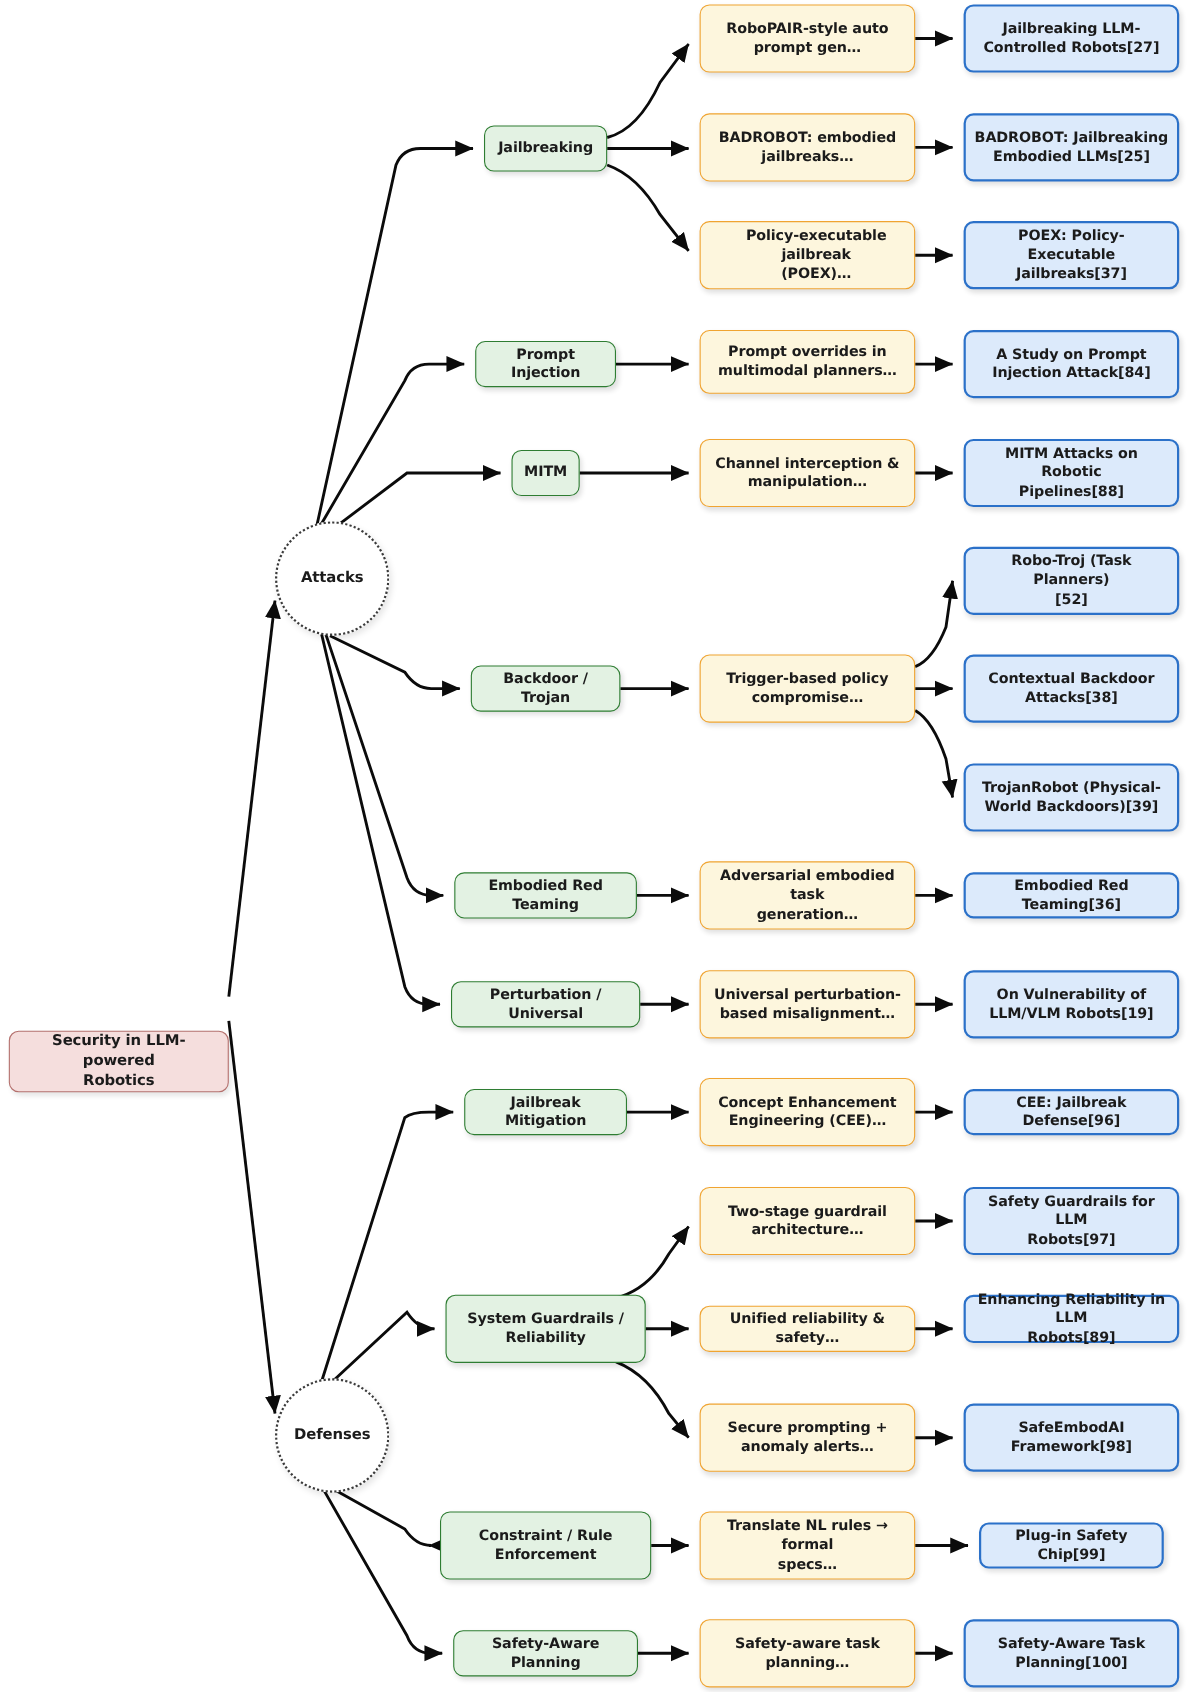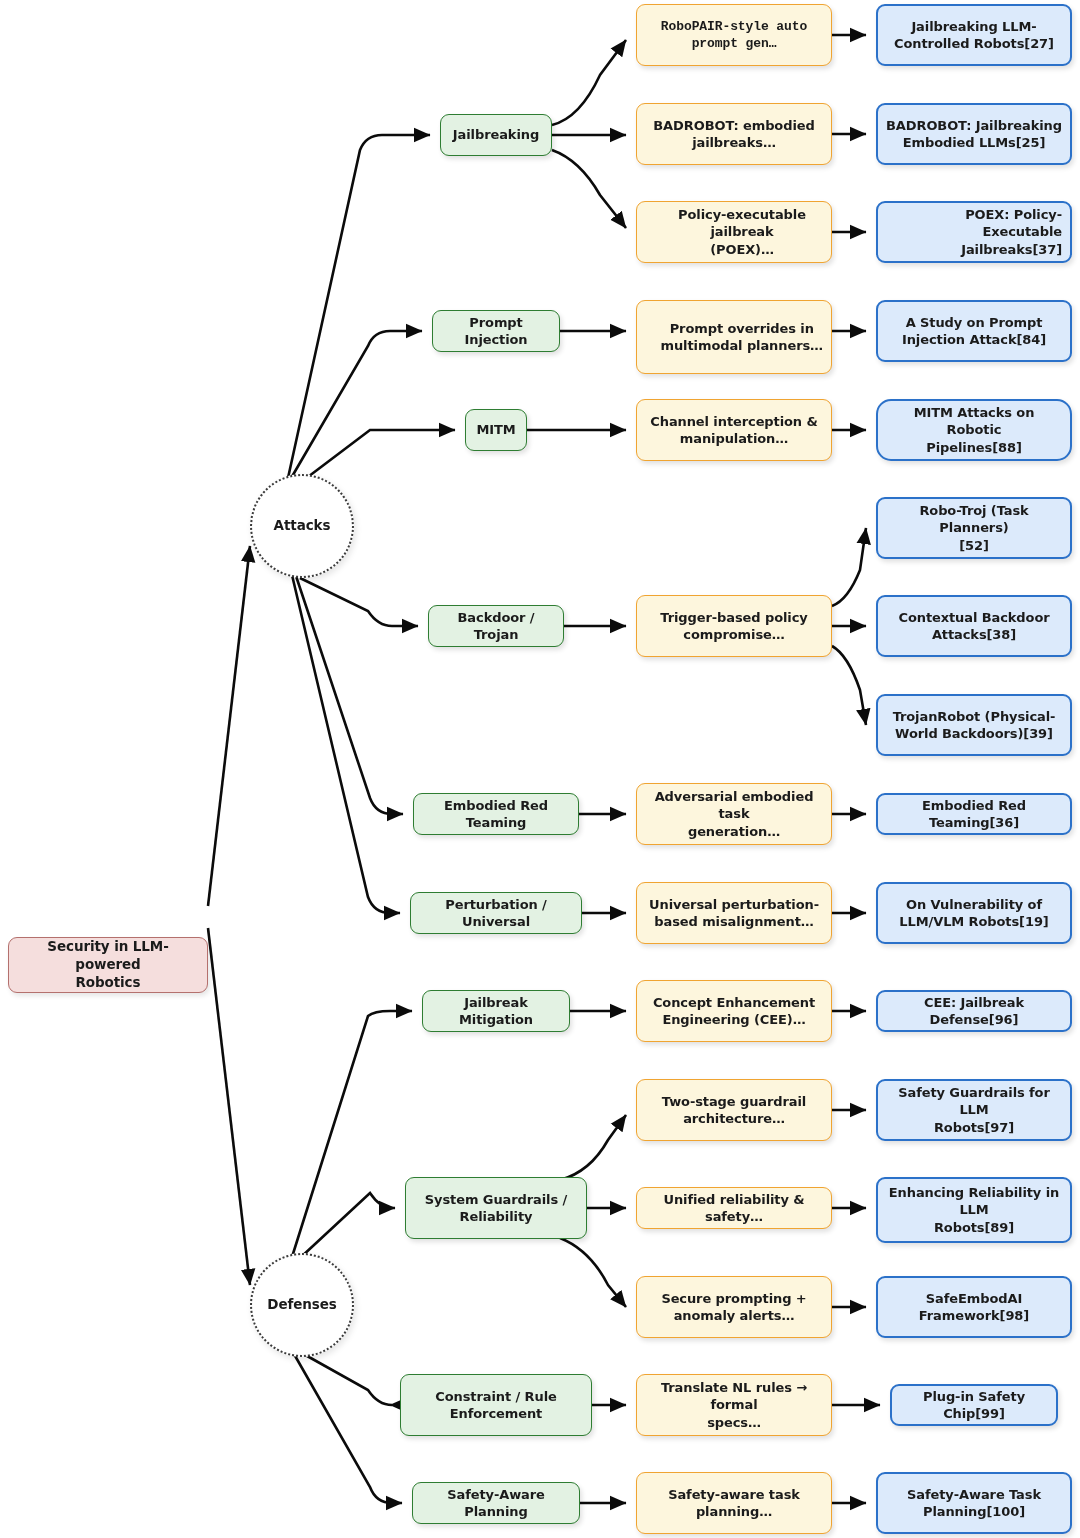--- a/index.html
+++ b/index.html
@@ -155,21 +155,21 @@
       <div class="node node-branch" style="left: 250px; top: 1253px; width: 104px; height: 104px;">
         <div>
           <span>Defenses</span>
         </div>
       </div>
       <div class="node node-cat" style="left: 440px; top: 114px; width: 112px; height: 42px;">
         <div>
           <span>Jailbreaking</span>
         </div>
       </div>
-      <div class="node node-tech" style="left: 636px; top: 4px; width: 196px; height: 62px; font-family: Liberation Mono, monospace;">
+      <div class="node node-tech" style="left: 636px; top: 4px; width: 196px; height: 62px;">
         <div>
           <span>RoboPAIR-style auto</span>
           <span>prompt gen…</span>
         </div>
       </div>
       <div class="node node-ref" style="left: 876px; top: 4px; width: 196px; height: 62px;">
         <div>
           <span>Jailbreaking LLM-</span>
           <span>Controlled Robots[27]</span>
         </div>
@@ -185,32 +185,32 @@
           <span>BADROBOT: Jailbreaking</span>
           <span>Embodied LLMs[25]</span>
         </div>
       </div>
       <div class="node node-tech" style="left: 636px; top: 201px; width: 196px; height: 62px; padding-left: 24px;">
         <div>
           <span>Policy-executable jailbreak</span>
           <span>(POEX)…</span>
         </div>
       </div>
-      <div class="node node-ref" style="left: 876px; top: 201px; width: 196px; height: 62px; text-align: right;">
+      <div class="node node-ref" style="left: 876px; top: 201px; width: 196px; height: 62px;">
         <div>
           <span>POEX: Policy-Executable</span>
           <span>Jailbreaks[37]</span>
         </div>
       </div>
       <div class="node node-cat" style="left: 432px; top: 310px; width: 128px; height: 42px;">
         <div>
           <span>Prompt Injection</span>
         </div>
       </div>
-      <div class="node node-tech" style="left: 636px; top: 300px; width: 196px; height: 74px; justify-content: flex-end;">
+      <div class="node node-tech" style="left: 636px; top: 300px; width: 196px; height: 58px;">
         <div>
           <span>Prompt overrides in</span>
           <span>multimodal planners…</span>
         </div>
       </div>
       <div class="node node-ref" style="left: 876px; top: 300px; width: 196px; height: 62px;">
         <div>
           <span>A Study on Prompt</span>
           <span>Injection Attack[84]</span>
         </div>
@@ -219,21 +219,21 @@
         <div>
           <span>MITM</span>
         </div>
       </div>
       <div class="node node-tech" style="left: 636px; top: 399px; width: 196px; height: 62px;">
         <div>
           <span>Channel interception &amp;</span>
           <span>manipulation…</span>
         </div>
       </div>
-      <div class="node node-ref" style="left: 876px; top: 399px; width: 196px; height: 62px; border-radius: 15px;">
+      <div class="node node-ref" style="left: 876px; top: 399px; width: 196px; height: 62px;">
         <div>
           <span>MITM Attacks on Robotic</span>
           <span>Pipelines[88]</span>
         </div>
       </div>
       <div class="node node-cat" style="left: 428px; top: 605px; width: 136px; height: 42px;">
         <div>
           <span>Backdoor / Trojan</span>
         </div>
       </div>
@@ -326,21 +326,21 @@
         <div>
           <span>Safety Guardrails for LLM</span>
           <span>Robots[97]</span>
         </div>
       </div>
       <div class="node node-tech" style="left: 636px; top: 1187px; width: 196px; height: 42px;">
         <div>
           <span>Unified reliability &amp; safety…</span>
         </div>
       </div>
-      <div class="node node-ref" style="left: 876px; top: 1177px; width: 196px; height: 66px;">
+      <div class="node node-ref" style="left: 876px; top: 1177px; width: 196px; height: 44px;">
         <div>
           <span>Enhancing Reliability in LLM</span>
           <span>Robots[89]</span>
         </div>
       </div>
       <div class="node node-tech" style="left: 636px; top: 1276px; width: 196px; height: 62px;">
         <div>
           <span>Secure prompting +</span>
           <span>anomaly alerts…</span>
         </div>

